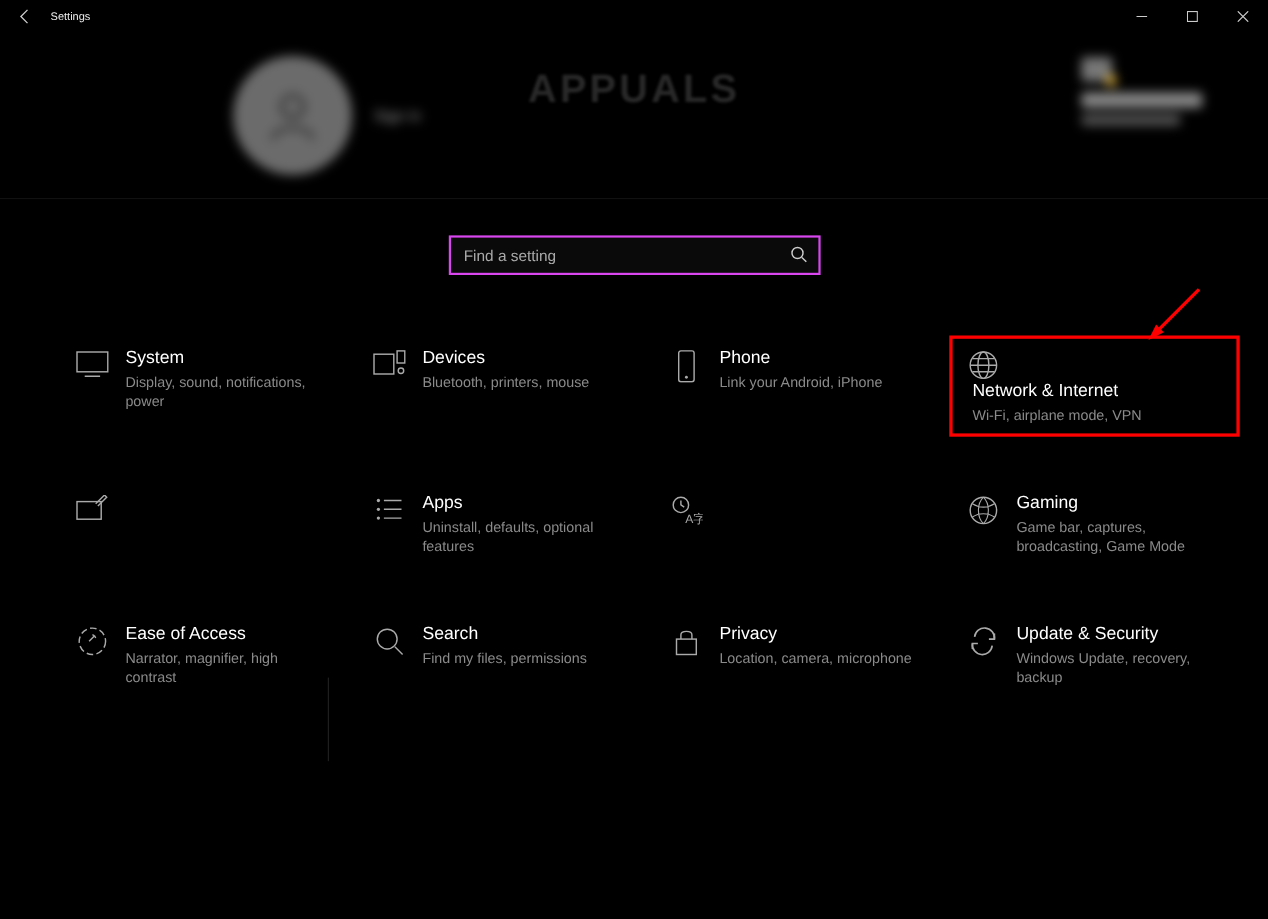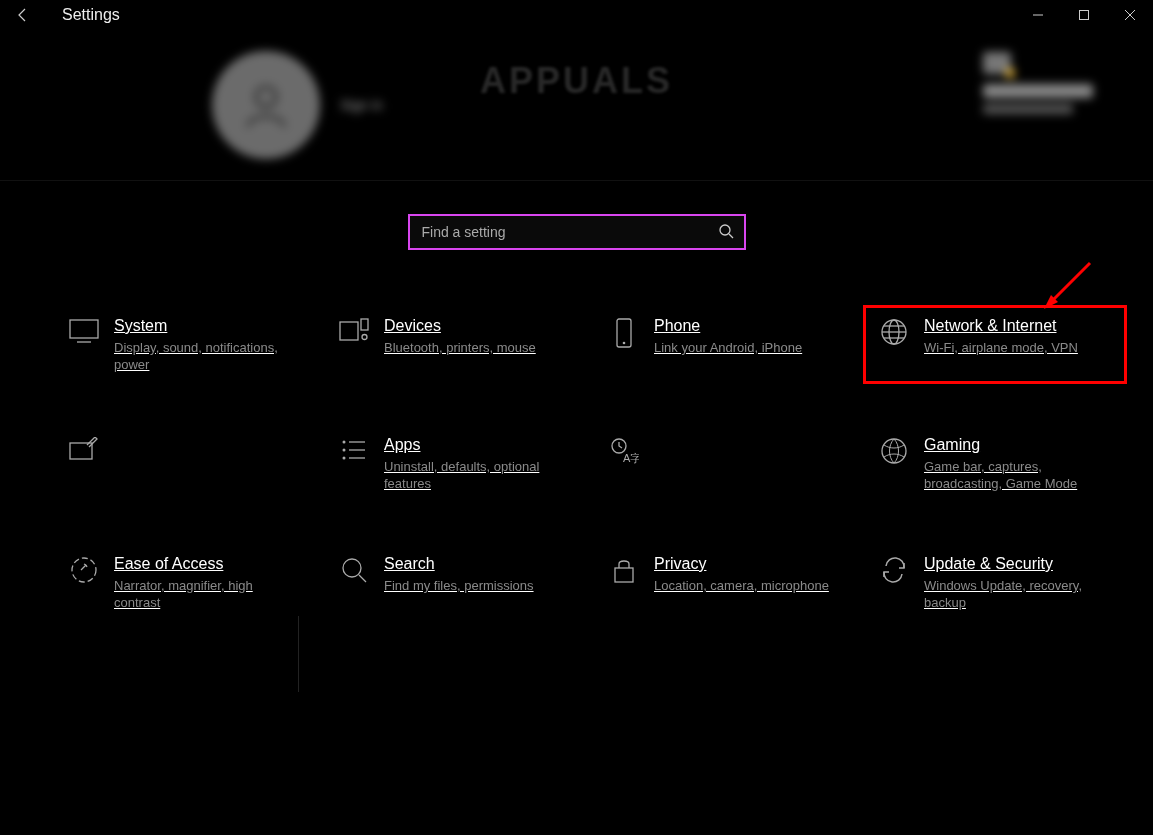--- a/index.html
+++ b/index.html
@@ -1,42 +1,42 @@
 <!DOCTYPE html>
 <html><head>
 <meta charset="utf-8">
 <style>
   html,body{margin:0;padding:0;width:1153px;height:835px;background:#000;color:#fff;font-family:"Segoe UI",Arial,sans-serif;overflow:hidden;}
   .titlebar{height:30px;display:flex;align-items:center;position:relative;}
   .back{width:46px;height:30px;display:flex;align-items:center;justify-content:center;color:#ccc;cursor:pointer;}
-  .titletext{font-size:16px;color:#eee;margin-left:16px;text-align:center;}
+  .titletext{font-size:10px;color:#eee;margin-left:0;text-align:center;}
   .wincontrols{position:absolute;right:0;top:0;display:flex;}
   .winbtn{width:46px;height:30px;display:flex;align-items:center;justify-content:center;color:#ccc;cursor:pointer;}
   .headerarea{height:150px;position:relative;border-bottom:1px solid #111;}
   .blurwrap{filter:blur(5px);position:absolute;inset:0;display:flex;align-items:center;}
   .avatar{width:108px;height:108px;border-radius:50%;background:#6b6b6b;margin-left:212px;display:flex;align-items:center;justify-content:center;}
   .signin{color:#999;margin-left:20px;font-size:14px;}
   .watermark{position:absolute;left:50%;top:30px;transform:translateX(-50%);filter:blur(1.5px);opacity:.9;color:#2e2e2e;font-size:36px;font-weight:700;letter-spacing:3px;}
   .wubox{position:absolute;right:60px;top:22px;filter:blur(5px);}
   .wubox .ic{width:28px;height:22px;background:#777;border-radius:3px;position:relative;margin-bottom:10px;}
   .wubox .ic::after{content:"";position:absolute;right:-4px;bottom:-4px;width:10px;height:10px;border-radius:50%;background:#e2b33a;}
   .wubox .l1{width:110px;height:14px;background:#888;border-radius:3px;margin-bottom:6px;}
   .wubox .l2{width:90px;height:10px;background:#555;border-radius:3px;}
   .searchrow{display:flex;justify-content:center;margin-top:33px;}
   .searchbox{width:334px;height:32px;border:2px solid #d946ef;background:#0a0a0a;display:flex;align-items:center;position:relative;}
   .searchbox input{background:transparent;border:none;outline:none;color:#fff;font-size:14px;padding-left:12px;flex:1;}
   .searchbox input::placeholder{color:#aaa;}
   .searchicon{position:absolute;right:10px;top:7px;color:#ccc;}
-  .grid{display:grid;grid-template-columns:repeat(4,250px);column-gap:20px;row-gap:54px;margin:62px 0 0 60px;text-decoration:underline;}
+  .grid{display:grid;grid-template-columns:repeat(4,250px);column-gap:20px;row-gap:54px;margin:62px 0 0 60px;}
   .tile{display:flex;cursor:pointer;padding:4px;}
   .ticon{width:40px;display:flex;justify-content:center;padding-top:2px;color:#eab308;flex-shrink:0;}
   .tbody{margin-left:10px;max-width:185px;}
   .ttitle{font-size:16px;color:#fff;line-height:20px;}
   .tdesc{font-size:13px;color:#8a8a8a;line-height:17px;margin-top:3px;}
-  .highlight{outline:3px solid #ff0000;outline-offset:4px;}
+  .highlight{outline:3px solid #ff0000;outline-offset:4px;flex-direction:column;}
   .arrow{position:absolute;left:1040px;top:258px;pointer-events:none;}
   .sep{position:absolute;left:298px;top:616px;width:1px;height:76px;background:#222;}
   svg{display:block;}
 </style>
 </head>
 <body>
 
 <div class="titlebar">
   <div class="back">
     <svg width="16" height="16" viewBox="0 0 16 16">

